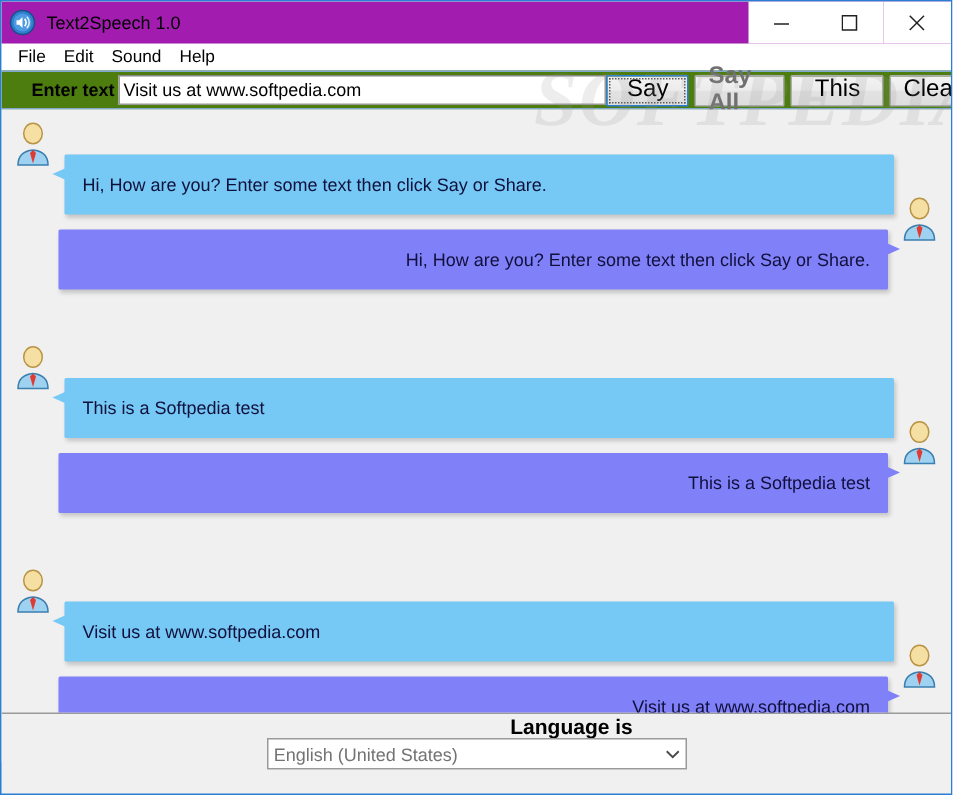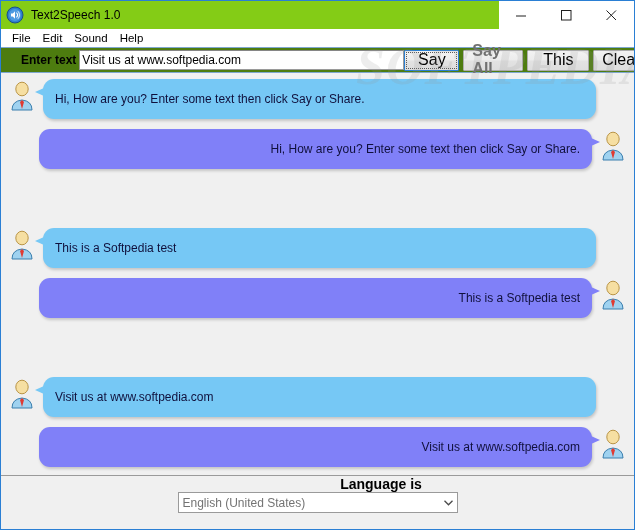--- a/index.html
+++ b/index.html
@@ -19,21 +19,21 @@
     box-sizing: border-box;
     border: 1px solid #2a7fd4;
     background: #f0f0f0;
     overflow: hidden;
   }
 
   
   .titlebar {
     position: relative;
     height: 28px;
-    background: #84cc16;
+    background: #a21caf;
     display: flex;
     align-items: center;
     border-bottom: none;
   }
   .app-icon {
     width: 18px;
     height: 18px;
     margin-left: 5px;
     margin-right: 7px;
     flex: 0 0 auto;
@@ -172,27 +172,28 @@
     height: 30px;
     flex: 0 0 auto;
     position: relative;
     margin-top: 2px;
   }
 
   .bubble {
     position: relative;
     box-sizing: border-box;
     height: 40px;
-    border-radius: 11px;
+    border-radius: 1px;
     display: flex;
     align-items: center;
     font-size: 12px;
     color: #10103c;
     line-height: 14px;
     box-shadow: 1px 2px 3px rgba(0,0,0,0.18);
+    margin-top: 24px;
   }
   .bubble.in {
     background: #76c8f5;
     width: 553px;
     margin-left: 8px;
     padding-left: 12px;
     padding-right: 10px;
     justify-content: flex-start;
   }
   .bubble.out {

